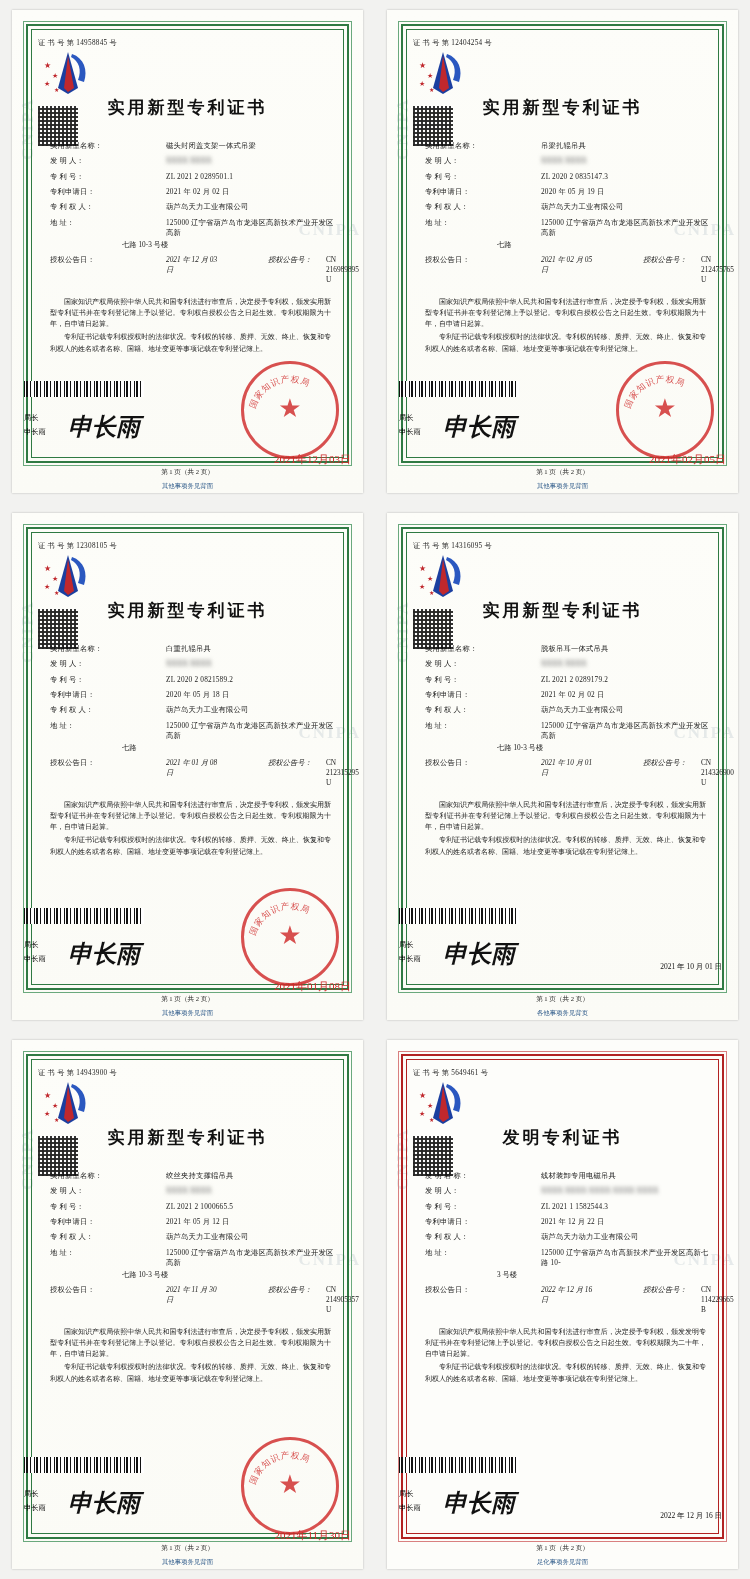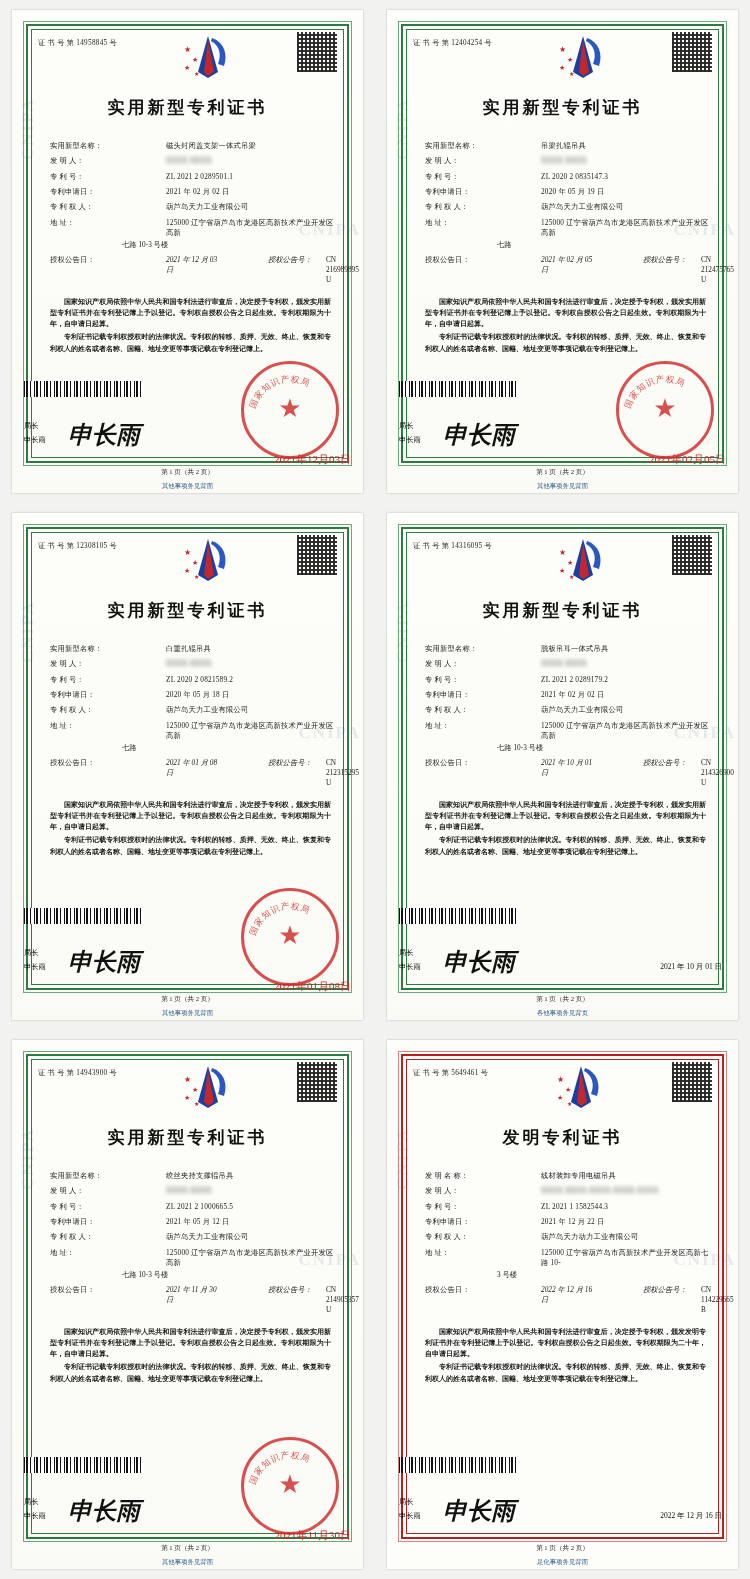--- a/index.html
+++ b/index.html
@@ -12,45 +12,45 @@
   .paper.green{background:linear-gradient(180deg,#fdfdf9,#fbfbf6);}
   
   .frame{position:absolute;left:14px;top:14px;right:14px;bottom:30px;border:2px solid #2f7a43;}
   .frame:before{content:"";position:absolute;left:3px;top:3px;right:3px;bottom:3px;border:1px solid #2f7a43;}
   .frame:after{content:"";position:absolute;left:-5px;top:-5px;right:-5px;bottom:-5px;border:1px solid #6aa97d;}
   .red .frame{border-color:#b22222;}
   .red .frame:before{border-color:#b22222;}
   .red .frame:after{border-color:#d98080;}
   .inner{position:absolute;left:26px;top:22px;right:26px;bottom:40px;}
   
-  .topline{display:flex;align-items:flex-start;justify-content:space-between;height:62px;}
+  .topline{display:flex;align-items:flex-start;justify-content:space-between;height:62px;flex-direction:column;}
   .certno{font-size:7.2px;color:#1d1d1d;letter-spacing:.3px;padding-top:6px;white-space:nowrap;}
   .logo{position:relative;width:58px;height:56px;flex:0 0 58px;}
   .logo svg{display:block;}
   .qr{width:40px;height:40px;flex:0 0 40px;background:
      repeating-linear-gradient(0deg,#111 0 2px,#fff 2px 4px),
      repeating-linear-gradient(90deg,#111 0 2px,transparent 2px 4px);
      background-blend-mode:multiply;opacity:.85;}
   .title{text-align:center;font-size:17px;font-weight:bold;letter-spacing:3px;color:#111;margin-top:2px;}
   .title.red{color:#111;}
   .fields{margin-top:22px;padding-left:12px;font-size:7.3px;line-height:1.35;color:#1a1a1a;}
   .frow{display:flex;margin-bottom:5.5px;gap:44px;}
   .flabel{width:72px;flex:0 0 72px;letter-spacing:.2px;}
   .fval{flex:1;letter-spacing:.2px;}
   .blurred{filter:blur(2.2px);color:#333;}
   .fval2{padding-left:72px;margin-top:-3px;margin-bottom:5.5px;font-size:7.3px;}
   .tworow{display:flex;}
   .tworow .flabel{width:72px;flex:0 0 72px;}
   .half{flex:1;display:flex;}
   .half .hl{width:58px;flex:0 0 58px;font-style:italic;}
   .body-text{margin-top:12px;padding:0 6px 0 12px;font-size:7px;line-height:1.6;text-align:justify;text-indent:14px;color:#1a1a1a;}
-  .body-text p{margin:0 0 2px 0;font-weight:bold;}
+  .body-text p{margin:0 0 2px 0;}
   .barcode{position:absolute;left:12px;bottom:96px;width:120px;height:16px;
      background:repeating-linear-gradient(90deg,#111 0 1px,#fff 1px 2px,#111 2px 4px,#fff 4px 6px,#111 6px 7px,#fff 7px 10px);}
-  .sign{position:absolute;left:12px;bottom:46px;font-size:7.3px;line-height:1.9;}
+  .sign{position:absolute;left:12px;bottom:54px;font-size:7.3px;line-height:1.9;}
   .sign .sg{position:absolute;left:44px;top:-6px;font-size:24px;font-family:"Liberation Serif",serif;font-style:italic;font-weight:bold;color:#111;white-space:nowrap;}
   .stamp{position:absolute;right:24px;bottom:34px;width:92px;height:92px;border:3px solid #d02b2b;border-radius:50%;opacity:.82;}
   .stamp .star{position:absolute;left:50%;top:50%;transform:translate(-50%,-55%);color:#d02b2b;font-size:26px;}
   .stamp .arc{position:absolute;left:0;top:4px;width:92px;height:92px;}
   .stamp .arc text{fill:#d02b2b;font-size:8.6px;font-family:"Liberation Serif",serif;letter-spacing:1px;}
   .stampdate{position:absolute;right:12px;bottom:26px;font-size:11px;color:#d02b2b;}
   .dateright{position:absolute;right:16px;bottom:48px;font-size:7.5px;color:#111;}
   .pagefoot{position:absolute;left:0;right:0;bottom:16px;text-align:center;font-size:6.6px;color:#1a1a1a;}
   .undertext{position:absolute;left:0;right:0;bottom:2px;text-align:center;font-size:6.4px;color:#2f5b8a;}
   .wm{position:absolute;font-size:17px;font-weight:bold;color:rgba(120,140,160,.17);letter-spacing:2px;pointer-events:none;}

